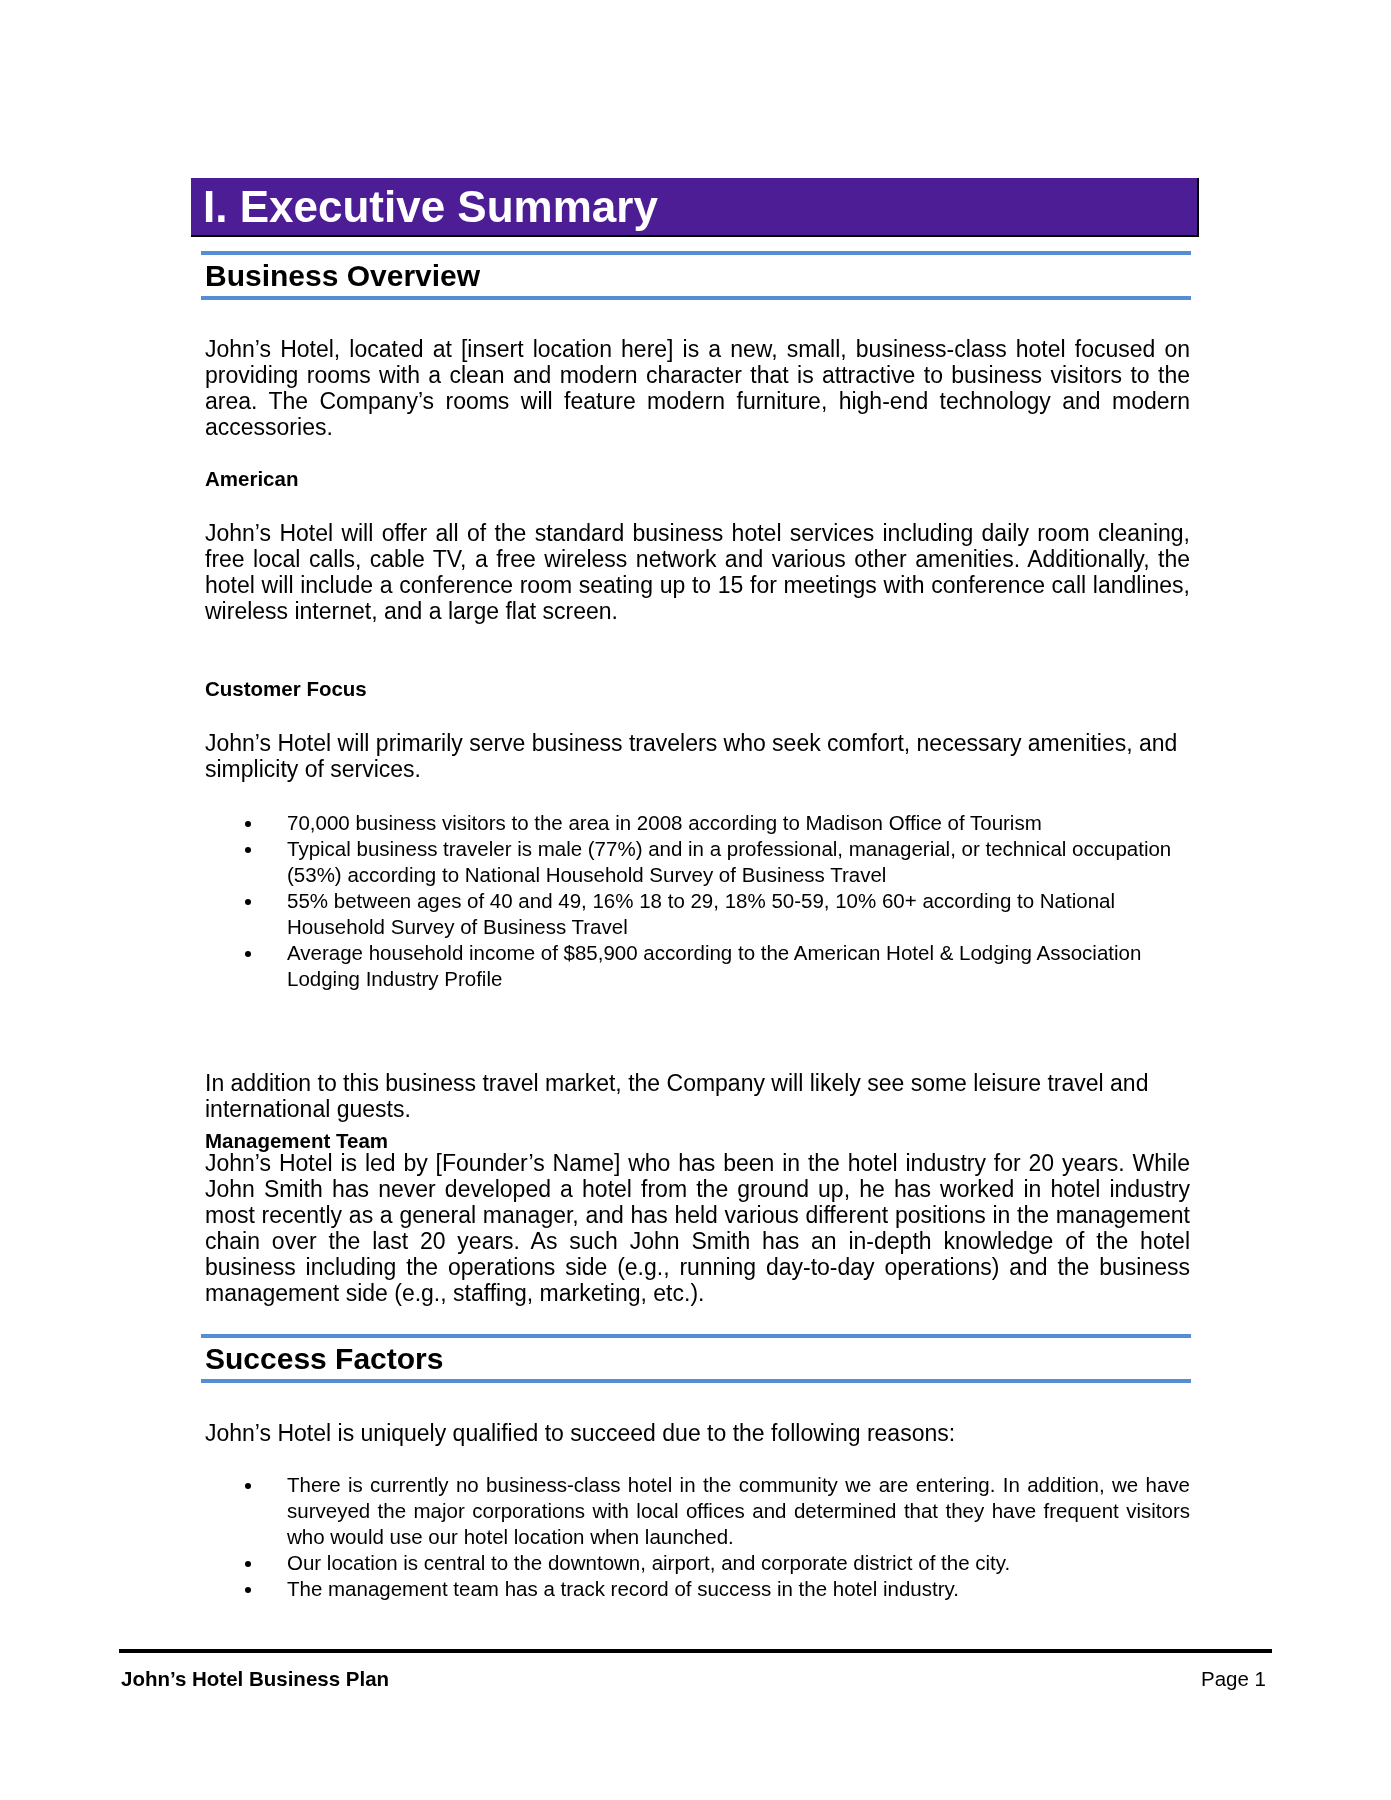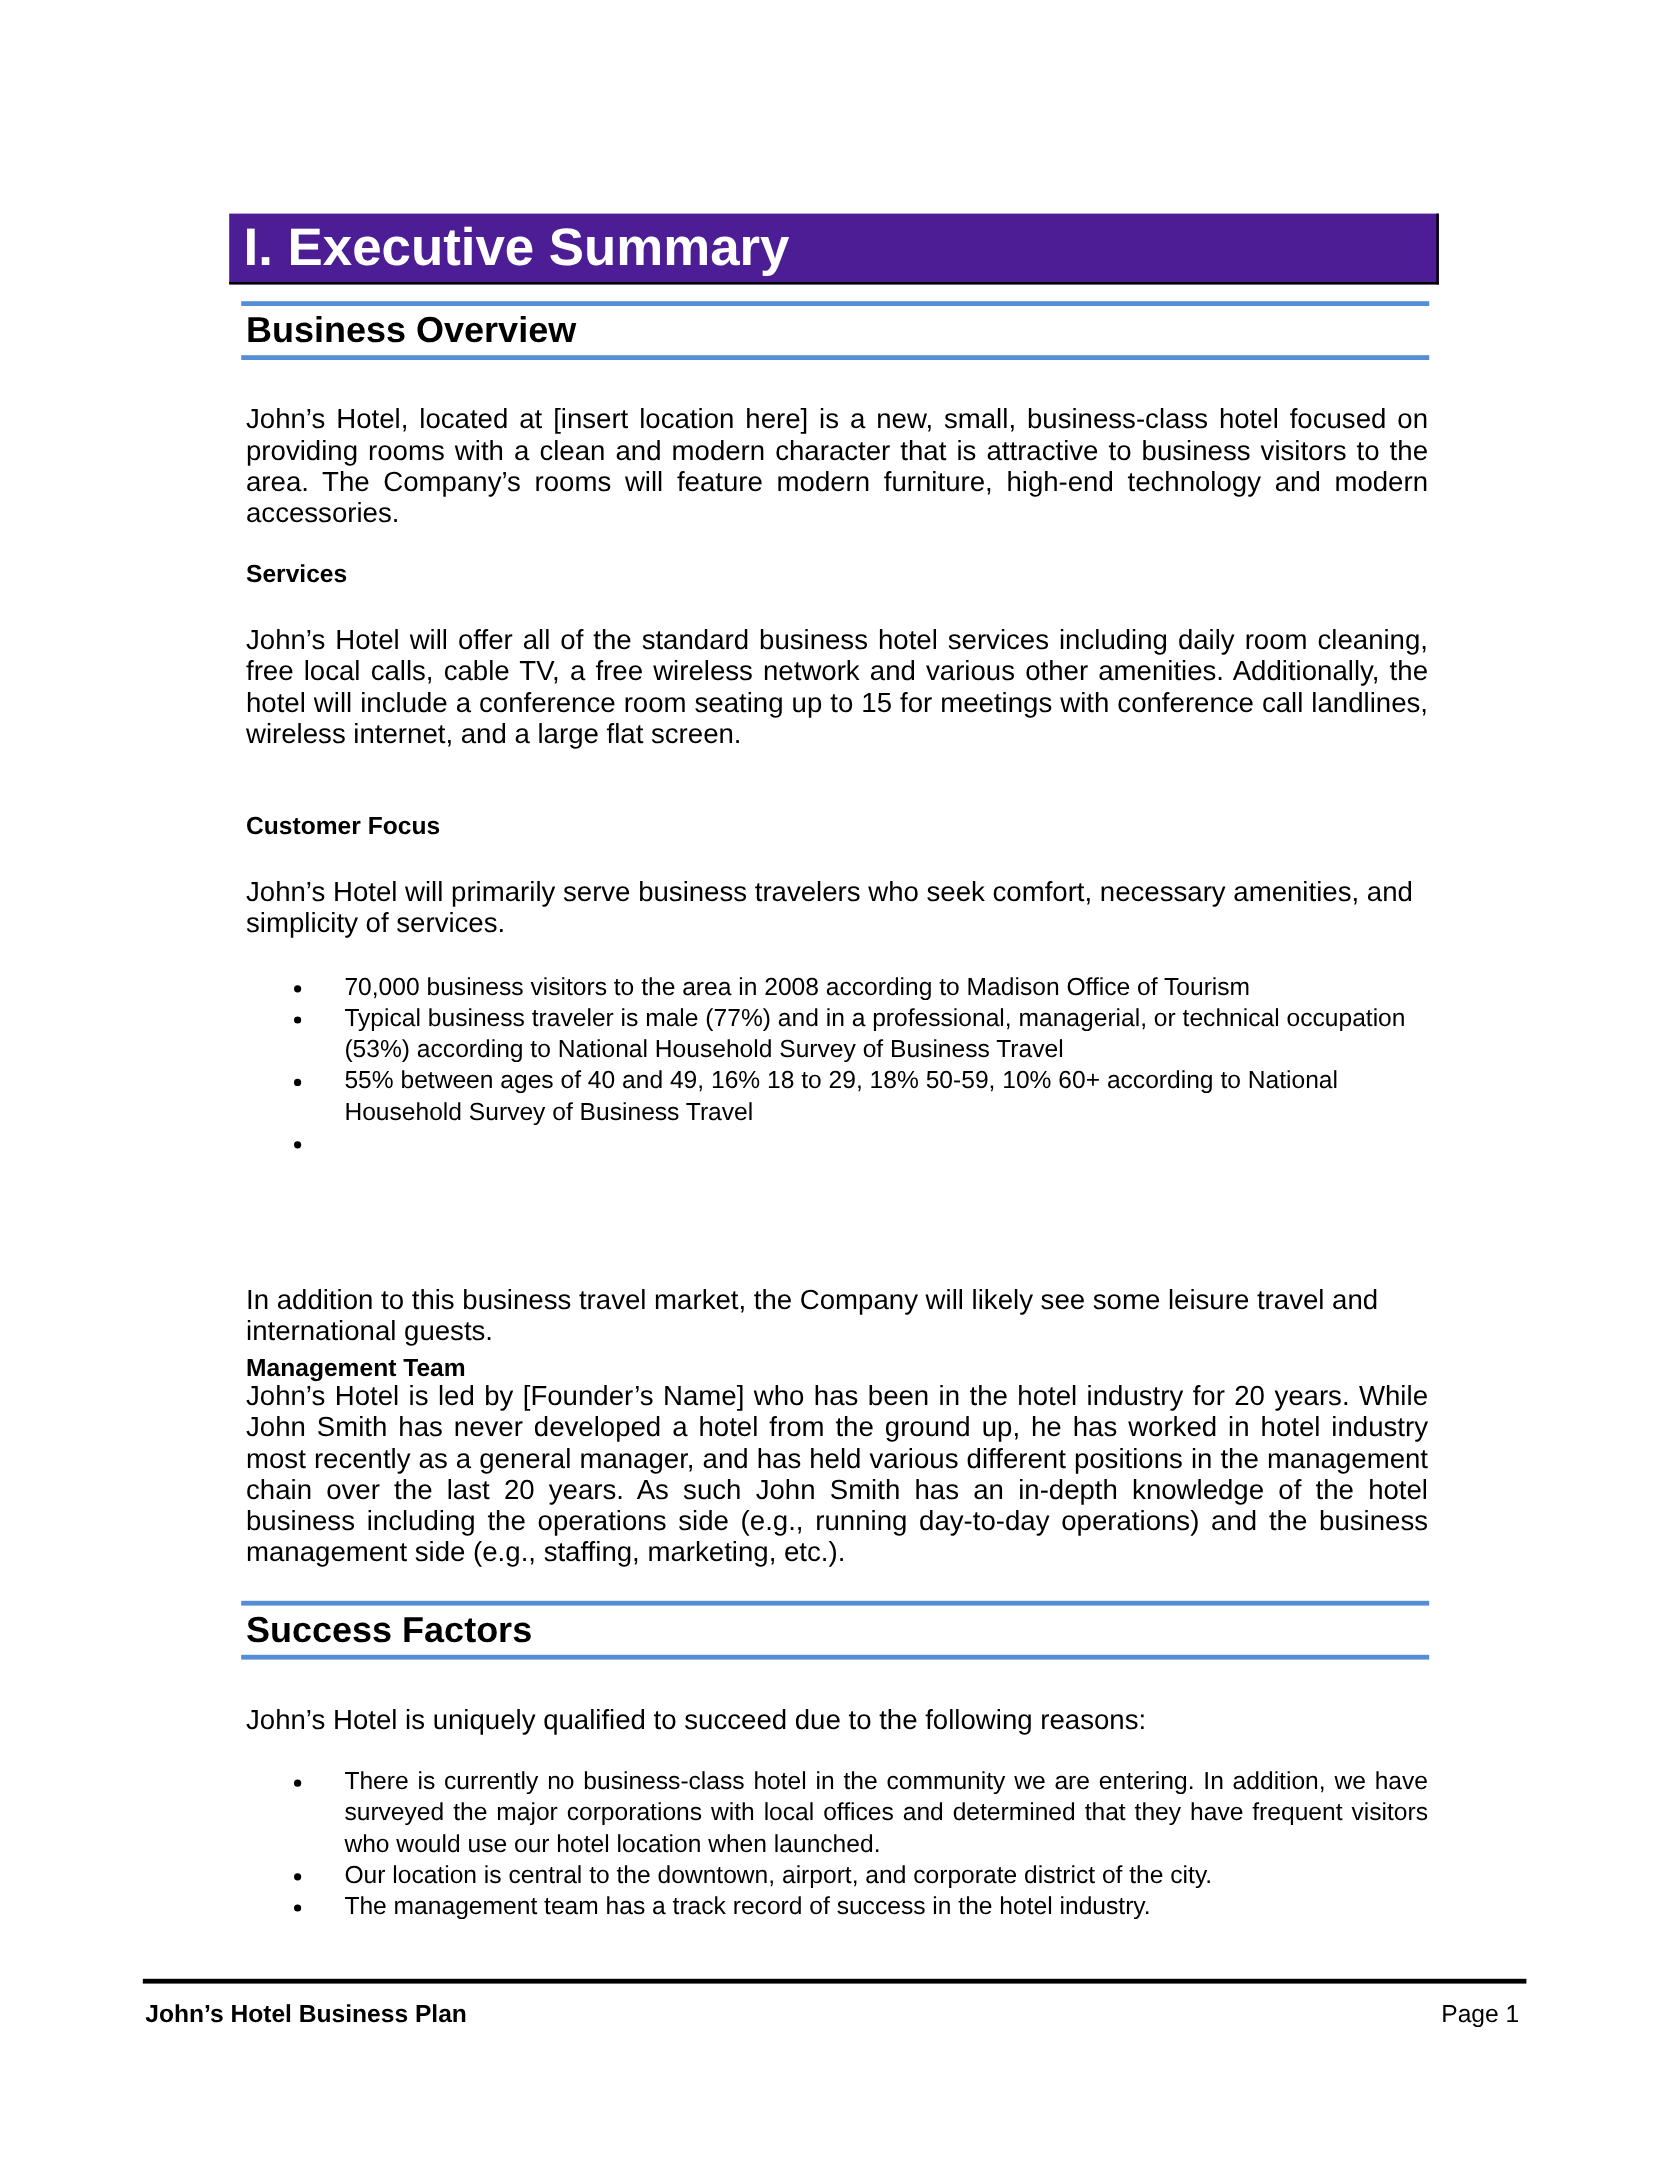--- a/index.html
+++ b/index.html
@@ -50,31 +50,31 @@
 <div class="abs chapter-box">
   <div class="chapter-title">I. Executive Summary</div>
 </div>
 
 <div class="abs rule-blue" style="top:251px;"></div>
 <div class="abs section-title" style="top:258px;">Business Overview</div>
 <div class="abs rule-blue" style="top:296px;"></div>
 
 <p class="abs para" style="top:336px;">John’s Hotel, located at [insert location here] is a new, small, business-class hotel focused on providing rooms with a clean and modern character that is attractive to business visitors to the area. The Company’s rooms will feature modern furniture, high-end technology and modern accessories.</p>
 
-<div class="abs subhead" style="top:466px;">Services</div>
+<div class="abs subhead" style="top:466px;">American</div>
 <p class="abs para" style="top:520px;">John’s Hotel will offer all of the standard business hotel services including daily room cleaning, free local calls, cable TV, a free wireless network and various other amenities. Additionally, the hotel will include a conference room seating up to 15 for meetings with conference call landlines, wireless internet, and a large flat screen.</p>
 
 <div class="abs subhead" style="top:676px;">Customer Focus</div>
 <p class="abs para left" style="top:730px;">John’s Hotel will primarily serve business travelers who seek comfort, necessary amenities, and simplicity of services.</p>
 
 <ul class="abs bullets" style="top:810px;">
   <li><span class="dot"></span><span>70,000 business visitors to the area in 2008 according to Madison Office of Tourism</span></li>
   <li><span class="dot"></span><span>Typical business traveler is male (77%) and in a professional, managerial, or technical occupation (53%) according to National Household Survey of Business Travel</span></li>
   <li><span class="dot"></span><span>55% between ages of 40 and 49, 16% 18 to 29, 18% 50-59, 10% 60+ according to National Household Survey of Business Travel</span></li>
-  <li><span class="dot"></span></li>
+  <li><span class="dot"></span><span>Average household income of $85,900 according to the American Hotel &amp; Lodging Association Lodging Industry Profile</span></li>
 </ul>
 
 <p class="abs para left" style="top:1070px;">In addition to this business travel market, the Company will likely see some leisure travel and international guests.</p>
 
 <div class="abs subhead" style="top:1128px;">Management Team</div>
 <p class="abs para" style="top:1150px;">John’s Hotel is led by [Founder’s Name] who has been in the hotel industry for 20 years. While John Smith has never developed a hotel from the ground up, he has worked in hotel industry most recently as a general manager, and has held various different positions in the management chain over the last 20 years.  As such John Smith has an in-depth knowledge of the hotel business including the operations side (e.g., running day-to-day operations) and the business management side (e.g., staffing, marketing, etc.).</p>
 
 <div class="abs rule-blue" style="top:1334px;"></div>
 <div class="abs section-title" style="top:1341px;">Success Factors</div>
 <div class="abs rule-blue" style="top:1379px;"></div>

